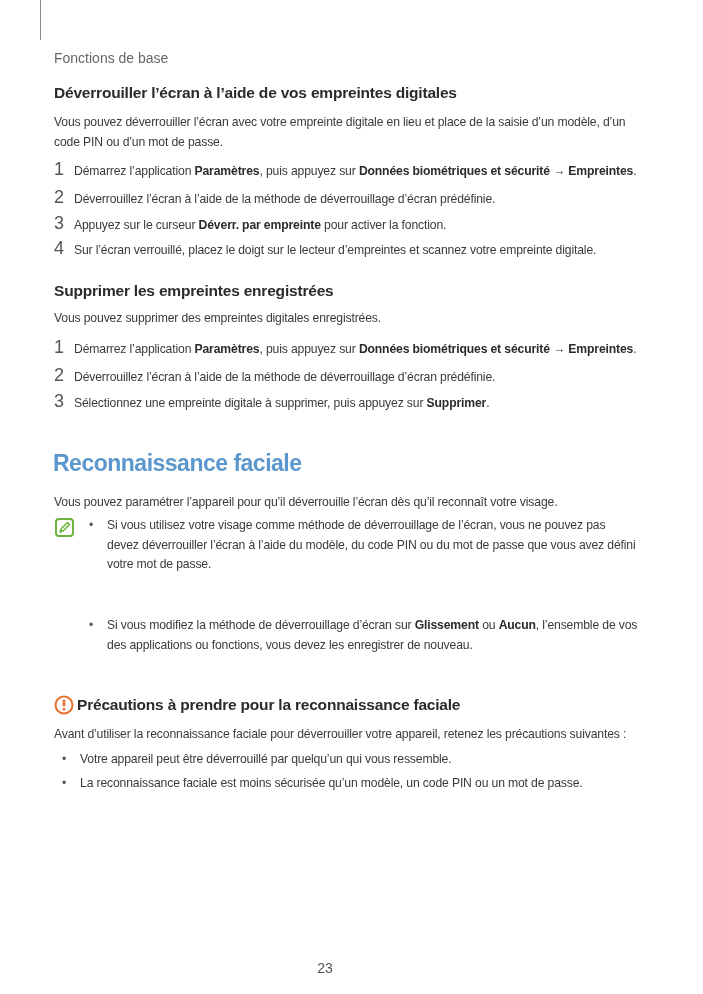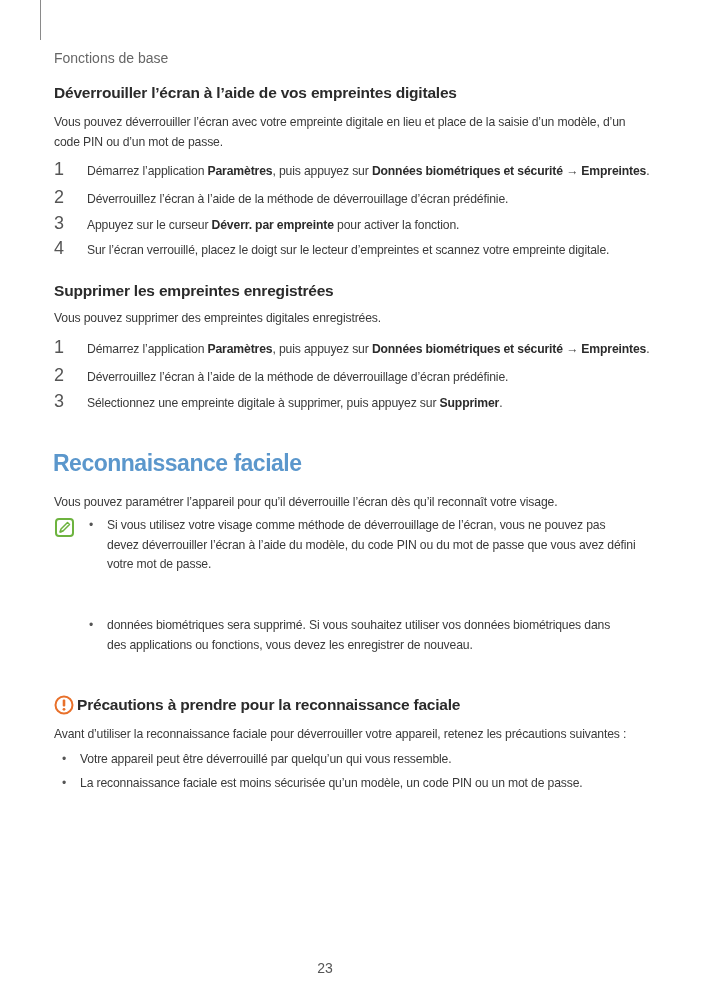--- a/index.html
+++ b/index.html
@@ -4,21 +4,21 @@
 <style>
   html, body { margin:0; padding:0; background:#ffffff; }
   body { width:703px; height:994px; position:relative; overflow:hidden;
     font-family:"Liberation Sans", sans-serif; color:#333333; }
   .header-rule { position:absolute; left:40px; top:0; width:1px; height:40px; background:#8a8a8a; }
   .header { position:absolute; left:54px; top:26px; font-size:14px; color:#666666;margin-top:24px; }
   .h2 { position:absolute; left:54px; font-size:15.5px; font-weight:bold; color:#2b2b2b; letter-spacing:-0.2px; }
   .p { position:absolute; left:54px; width:600px; font-size:12.2px; line-height:20px; color:#3a3a3a; letter-spacing:-0.15px; }
   .step { position:absolute; left:54px; width:610px; font-size:12.2px; color:#3a3a3a; letter-spacing:-0.15px; }
   .step .num { position:absolute; left:0; top:-5px; font-size:18px; color:#555555; font-weight:normal; }
-  .step .txt { position:absolute; left:33px; top:0; white-space:nowrap;text-align:right; }
+  .step .txt { position:absolute; left:20px; top:0; white-space:nowrap;text-align:right; }
   b { color:#2b2b2b; }
   .h1 { position:absolute; left:53px; top:450px; font-size:23px; font-weight:bold; color:#5b97cc; letter-spacing:-0.5px; }
   .note-icon { position:absolute; left:55px; top:518px; width:19px; height:19px; }
   .bullet { position:absolute; font-size:12.2px; line-height:19.5px; color:#3a3a3a; letter-spacing:-0.15px; }
   .bullet .dot { position:absolute; left:-18px; top:0; color:#555; }
   .warn-icon { position:absolute; left:54px; top:695px; width:20px; height:20px; }
   .page-num { position:absolute; left:0; width:650px; top:960px; text-align:center; font-size:14px; color:#555555; }
 </style>
 </head>
 <body>
@@ -75,21 +75,21 @@
 </svg>
 
 <div class="bullet" style="left:107px; top:516px; width:560px">
   <span class="dot">•</span>
   <div>Si vous utilisez votre visage comme méthode de déverrouillage de l’écran, vous ne pouvez pas</div>
   <div>devez déverrouiller l’écran à l’aide du modèle, du code PIN ou du mot de passe que vous avez défini</div>
   <div>votre mot de passe.</div>
 </div>
 <div class="bullet" style="left:107px; top:616px; width:560px">
   <span class="dot">•</span>
-  <div>données biométriques sera supprimé. Si vous souhaitez utiliser vos données biométriques dans</div>
+  <div><span>Si vous modifiez la méthode de déverrouillage d’écran sur </span><b>Glissement</b><span> ou </span><b>Aucun</b><span>, l’ensemble de vos</span></div>
   <div>des applications ou fonctions, vous devez les enregistrer de nouveau.</div>
 </div>
 
 <svg class="warn-icon" viewBox="0 0 20 20">
   <circle cx="10" cy="10" r="8.5" fill="none" stroke="#e8702a" stroke-width="2"></circle>
   <rect x="8.7" y="4.5" width="2.6" height="7" rx="1" fill="#e8702a"></rect>
   <circle cx="10" cy="14.3" r="1.4" fill="#e8702a"></circle>
 </svg>
 <div class="h2" style="left:77px; top:696px">Précautions à prendre pour la reconnaissance faciale</div>
 <div class="p" style="top:724px; width:640px">Avant d’utiliser la reconnaissance faciale pour déverrouiller votre appareil, retenez les précautions suivantes :</div>

